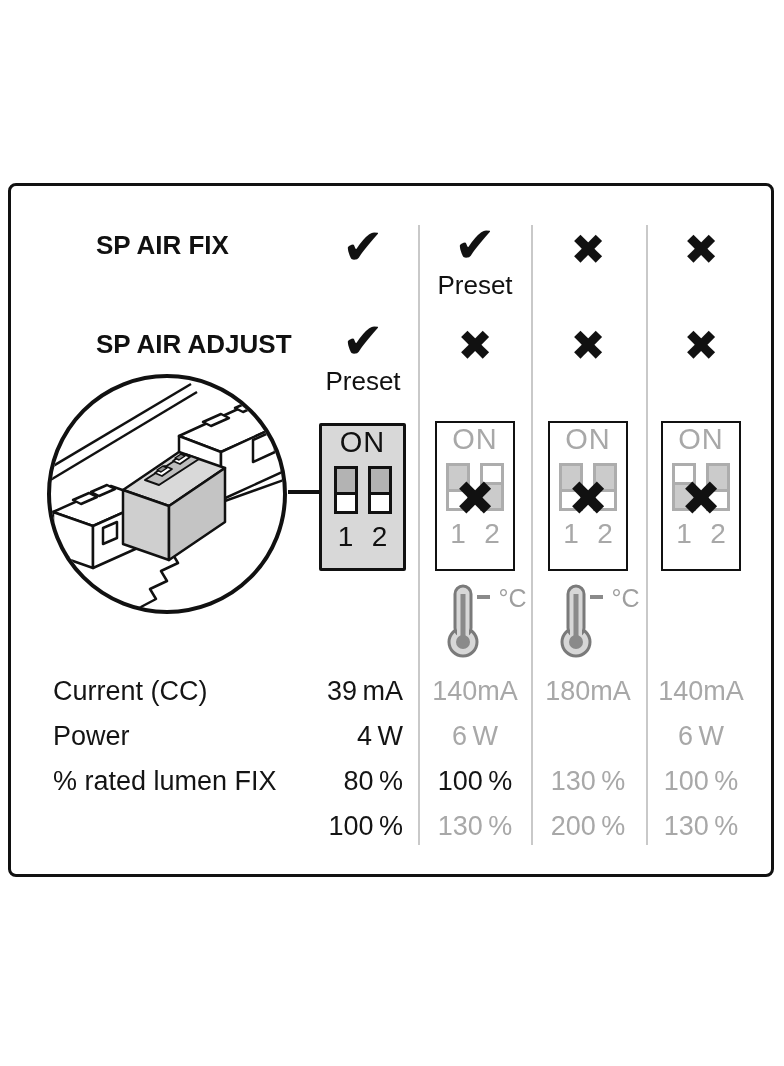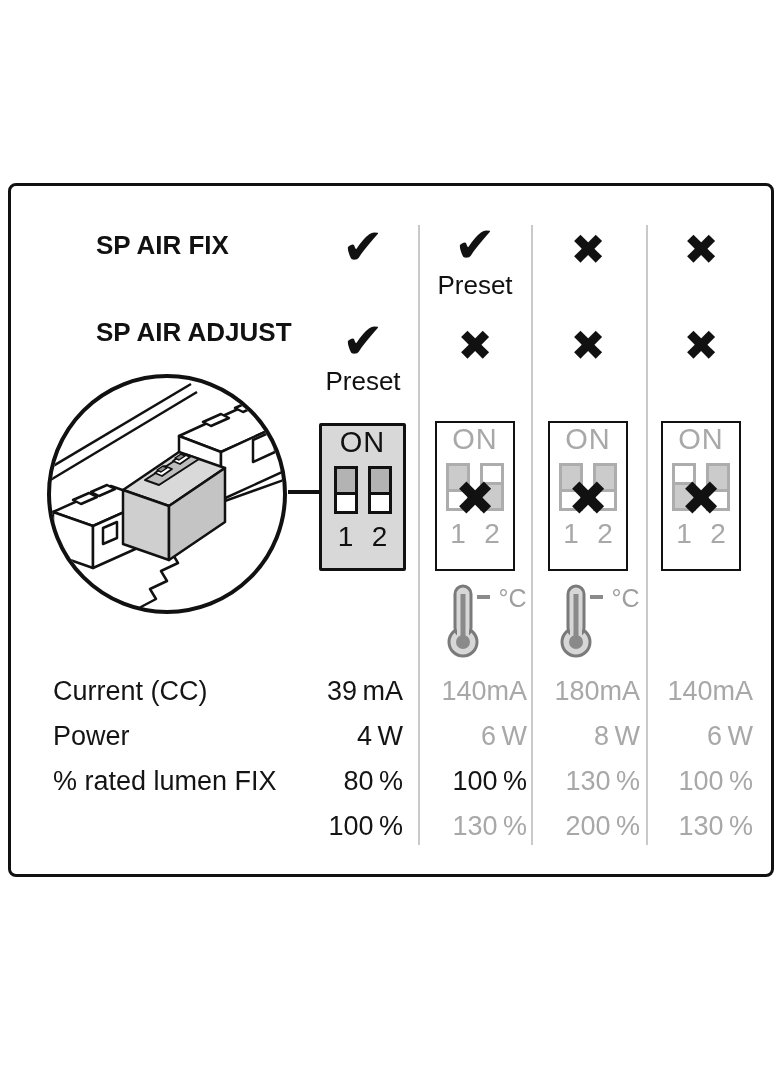--- a/index.html
+++ b/index.html
@@ -30,38 +30,38 @@
   .dipbox.inactive .sw.down::before{background:#cbcbcb;border-top-color:#adadad;}
   .pins{display:flex;gap:10px;margin-top:8px;font-size:28px;color:#111;line-height:30px;}
   .pins span{width:24px;text-align:center;}
   .dipbox.inactive .pins{color:#a8a8a8;}
   .dipcross{position:absolute;top:44px;left:0;right:0;text-align:center;font-size:48px;line-height:62px;
             color:#111;font-family:"DejaVu Sans",sans-serif;z-index:3;}
   .thermo{position:absolute;width:104px;height:78px;display:flex;align-items:flex-start;justify-content:center;gap:3px;}
   .thermo .unit{font-size:25px;color:#9e9e9e;margin-top:0px;}
   .trow{position:absolute;left:0;width:100%;height:34px;line-height:34px;}
   .tlabel{position:absolute;left:42px;font-size:27px;color:#141414;white-space:nowrap;}
-  .tval{position:absolute;font-size:27px;text-align:right;width:104px;white-space:nowrap;}
+  .tval{position:absolute;font-size:27px;text-align:center;width:104px;white-space:nowrap;}
   .tval.first{left:250px;width:142px;text-align:right;}
   .tval.c2{left:412px;} .tval.c3{left:525px;} .tval.c4{left:638px;}
   .tval.black{color:#141414;} .tval.gray{color:#a8a8a8;}
   .illu{position:absolute;left:28px;top:184px;}
 </style>
 </head>
 <body>
 
 <div class="page">
   <div class="panel">
 
     <div class="divider" style="left:407px"></div>
     <div class="divider" style="left:520px"></div>
     <div class="divider" style="left:635px"></div>
 
     <div class="product" style="top:44px">SP AIR FIX</div>
-    <div class="product" style="top:131px">SP AIR ADJUST</div>
+    <div class="product" style="top:143px">SP AIR ADJUST</div>
 
     <div class="mark check" style="left:304px;top:32px">✔</div>
     <div class="mark check" style="left:416px;top:30px">✔</div>
     <div class="preset" style="left:399px;top:84px">Preset</div>
     <div class="mark cross" style="left:529px;top:34px">✖</div>
     <div class="mark cross" style="left:642px;top:34px">✖</div>
 
     <div class="mark check" style="left:304px;top:126px">✔</div>
     <div class="preset" style="left:287px;top:180px">Preset</div>
     <div class="mark cross" style="left:416px;top:130px">✖</div>
@@ -189,21 +189,20 @@
       <span class="tlabel">Current (CC)</span>
       <span class="tval first black">39 mA</span>
       <span class="tval c2 gray">140mA</span>
       <span class="tval c3 gray">180mA</span>
       <span class="tval c4 gray">140mA</span>
     </div>
     <div class="trow" style="top:533px">
       <span class="tlabel">Power</span>
       <span class="tval first black">4 W</span>
       <span class="tval c2 gray">6 W</span>
-      <span class="tval c3 gray">8 W</span>
       <span class="tval c4 gray">6 W</span>
     </div>
     <div class="trow" style="top:578px">
       <span class="tlabel">% rated lumen FIX</span>
       <span class="tval first black">80 %</span>
       <span class="tval c2 black">100 %</span>
       <span class="tval c3 gray">130 %</span>
       <span class="tval c4 gray">100 %</span>
     </div>
     <div class="trow" style="top:623px">

